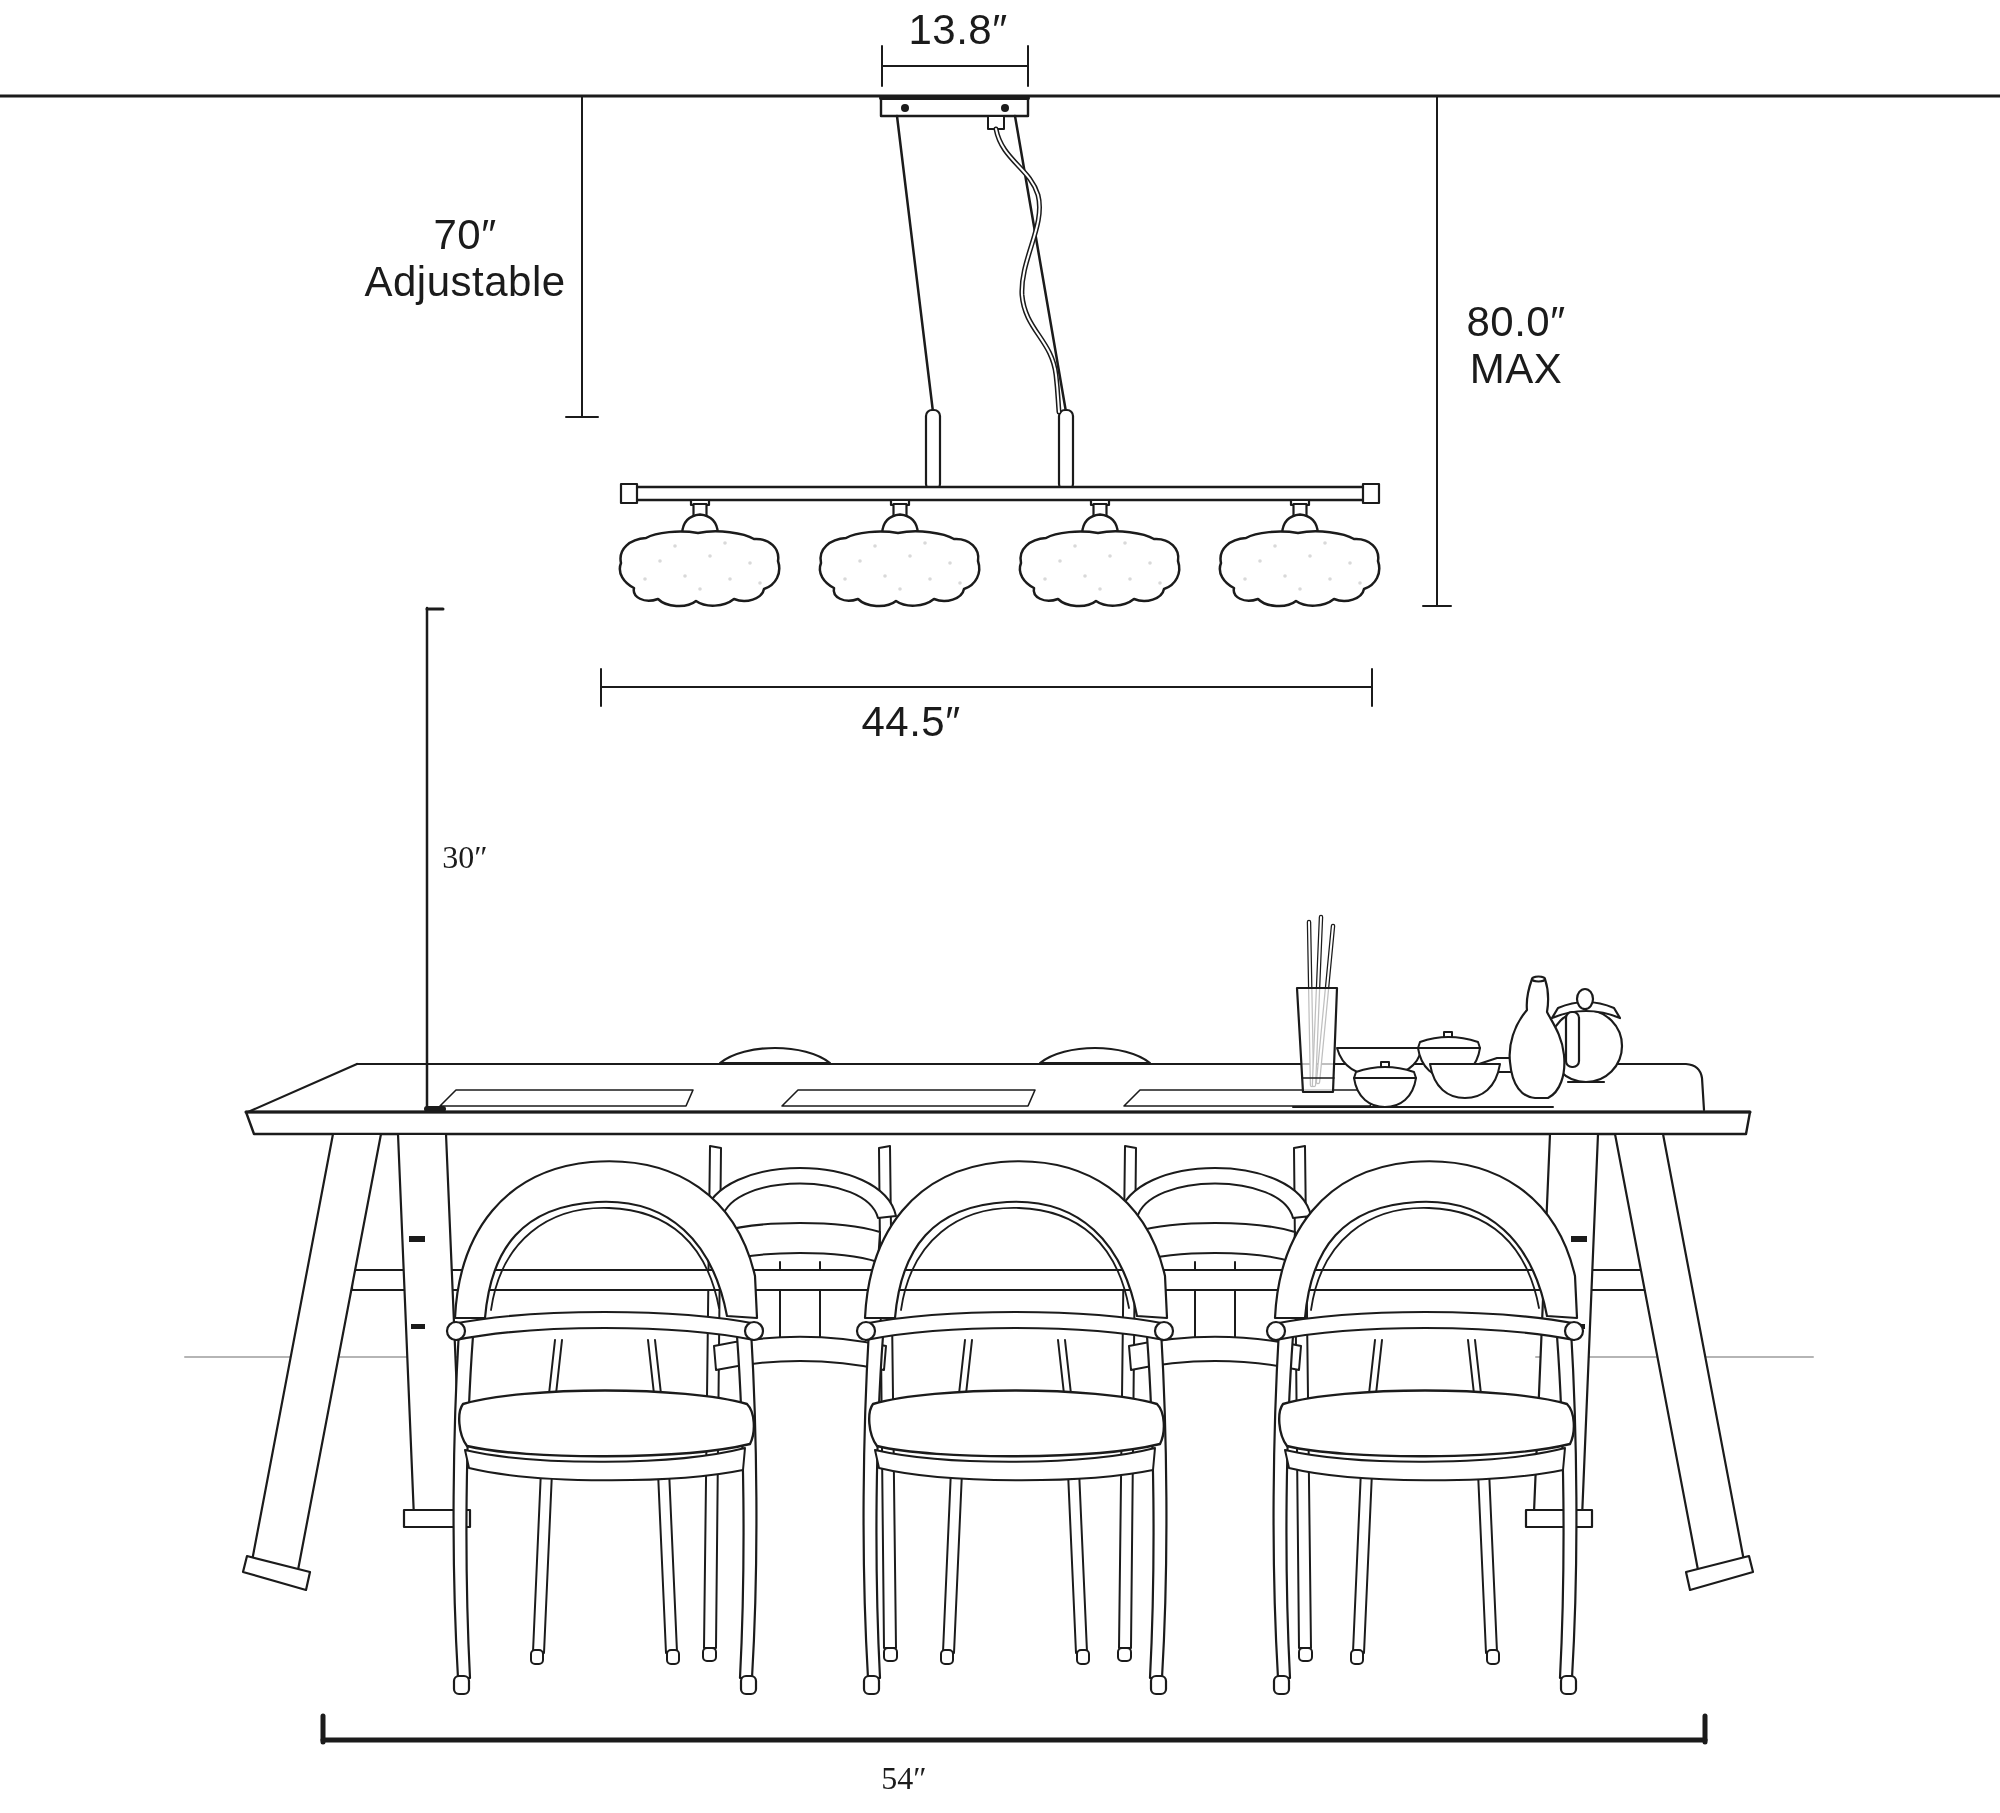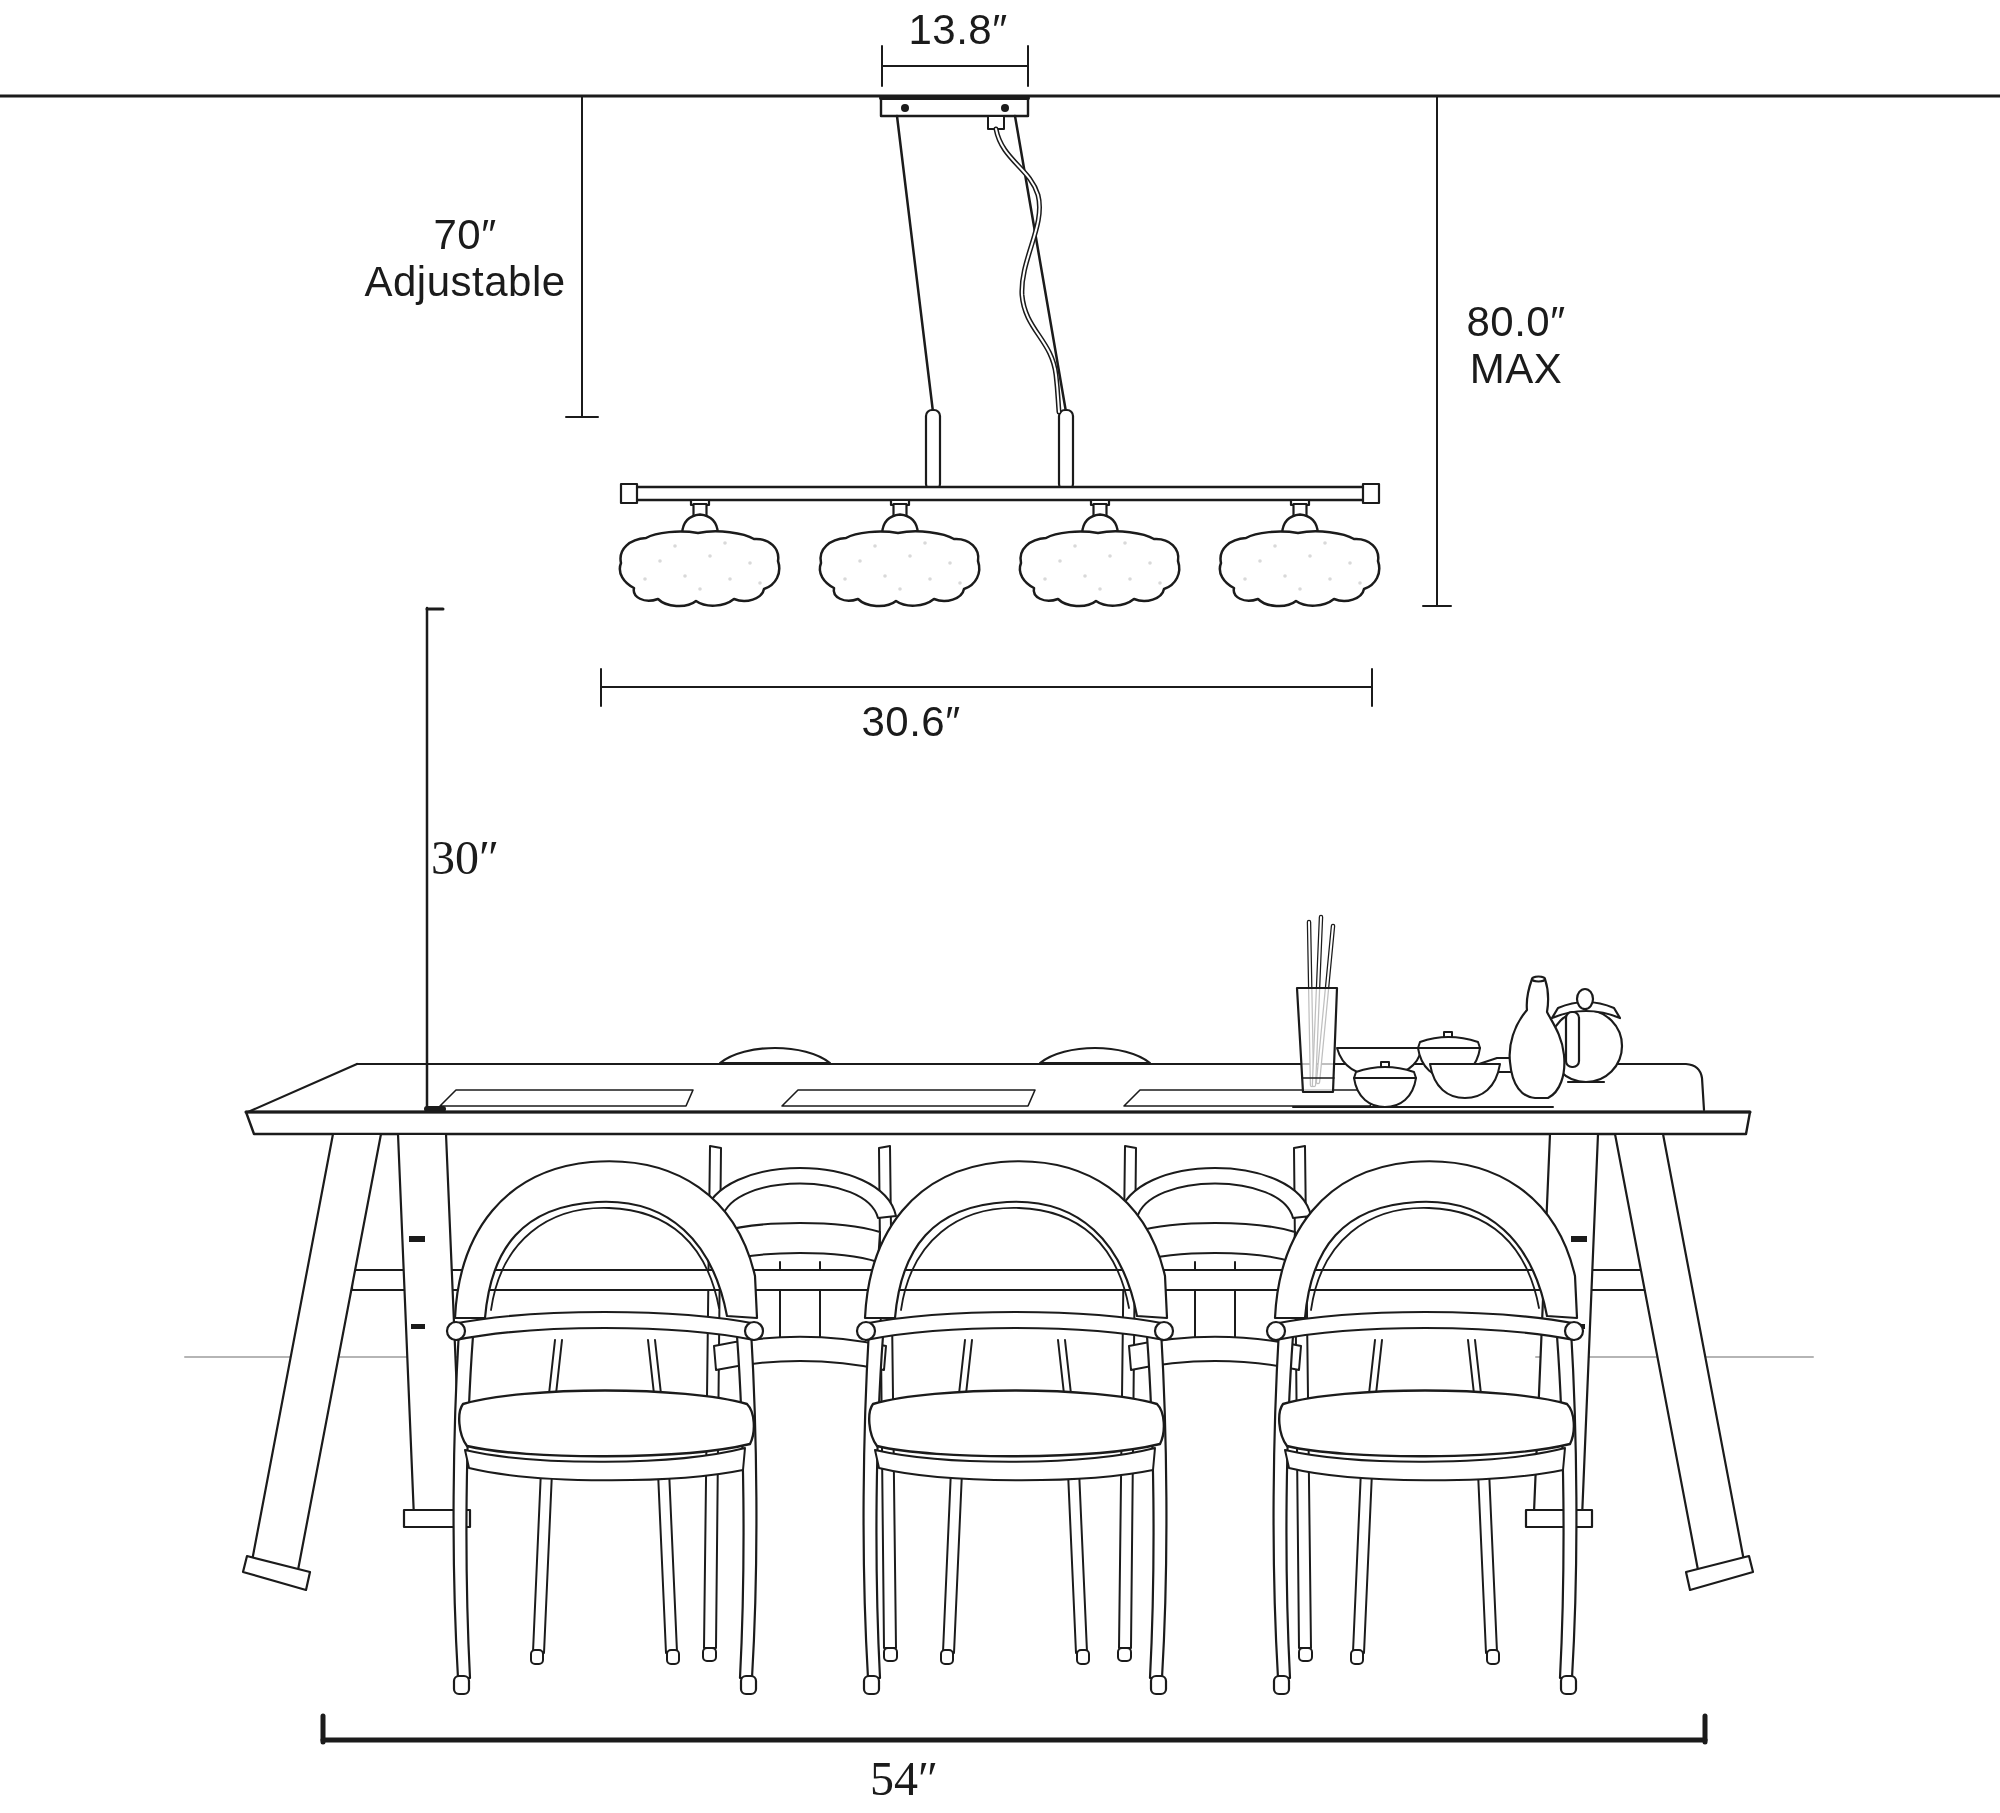--- a/index.html
+++ b/index.html
@@ -2,21 +2,21 @@
 <html><head>
 <meta charset="utf-8">
 <style>
   html,body{margin:0;padding:0;background:#ffffff;}
   .canvas{position:relative;width:2000px;height:1813px;background:#ffffff;overflow:hidden;
           font-family:"Liberation Sans",sans-serif;color:#1b1b1b;}
   .canvas svg{position:absolute;left:0;top:0;}
   .lbl{position:absolute;transform:translate(-50%,-50%);white-space:nowrap;
        color:#1b1b1b;text-align:center;line-height:1.12;}
   .lbl-sans{font-family:"Liberation Sans",sans-serif;font-size:42px;letter-spacing:.5px;}
-  .lbl-serif{font-family:"Liberation Serif",serif;font-size:48px;}
+  .lbl-serif{font-family:"Liberation Serif",serif;font-size:32px;}
   .lbl-block span{display:block;}
 </style>
 </head>
 <body>
 
 <div class="canvas">
 
 <svg width="2000" height="1813" viewBox="0 0 2000 1813" fill="none" stroke="#1b1b1b" stroke-width="2.2" stroke-linecap="round" stroke-linejoin="round">
 
   <defs>
@@ -245,19 +245,19 @@
 <div class="lbl lbl-sans lbl-block" style="left:465px;top:258px;">
   <span>70″</span>
   <span>Adjustable</span>
 </div>
 
 <div class="lbl lbl-sans lbl-block" style="left:1516px;top:345px;">
   <span>80.0″</span>
   <span>MAX</span>
 </div>
 
-<div class="lbl lbl-sans" style="left:911px;top:722px;">30.6″</div>
+<div class="lbl lbl-sans" style="left:911px;top:722px;">44.5″</div>
 
 <div class="lbl lbl-serif" style="left:465px;top:858px;">30″</div>
 
 <div class="lbl lbl-serif" style="left:904px;top:1779px;">54″</div>
 
 </div>
 
 </body></html>

